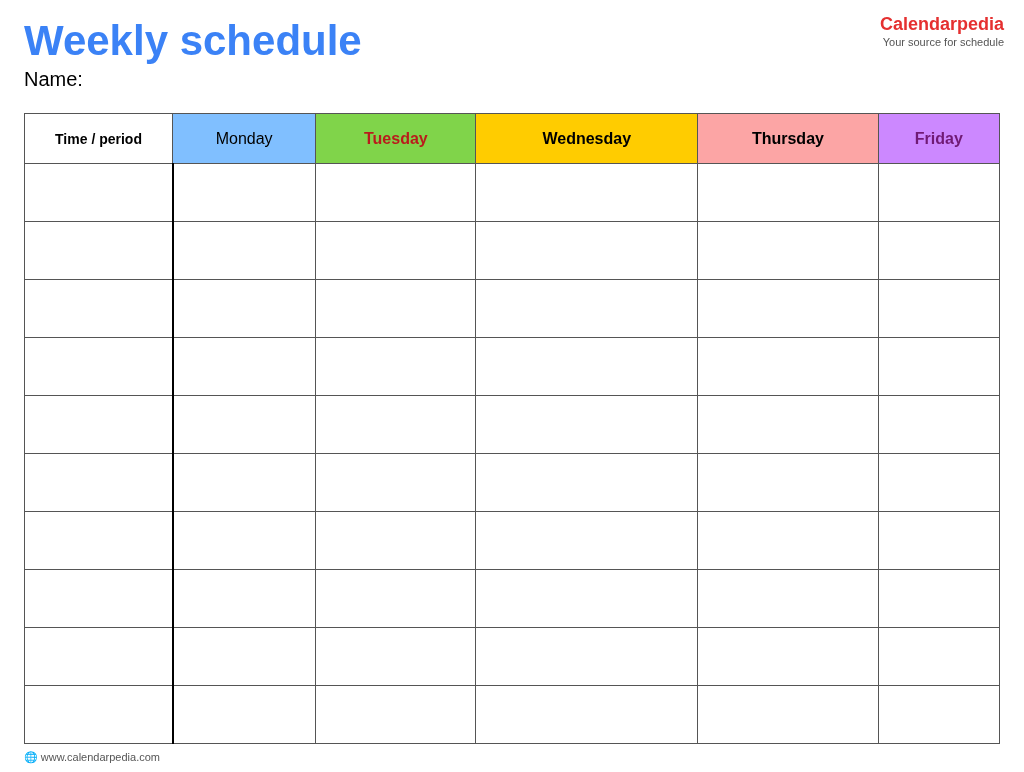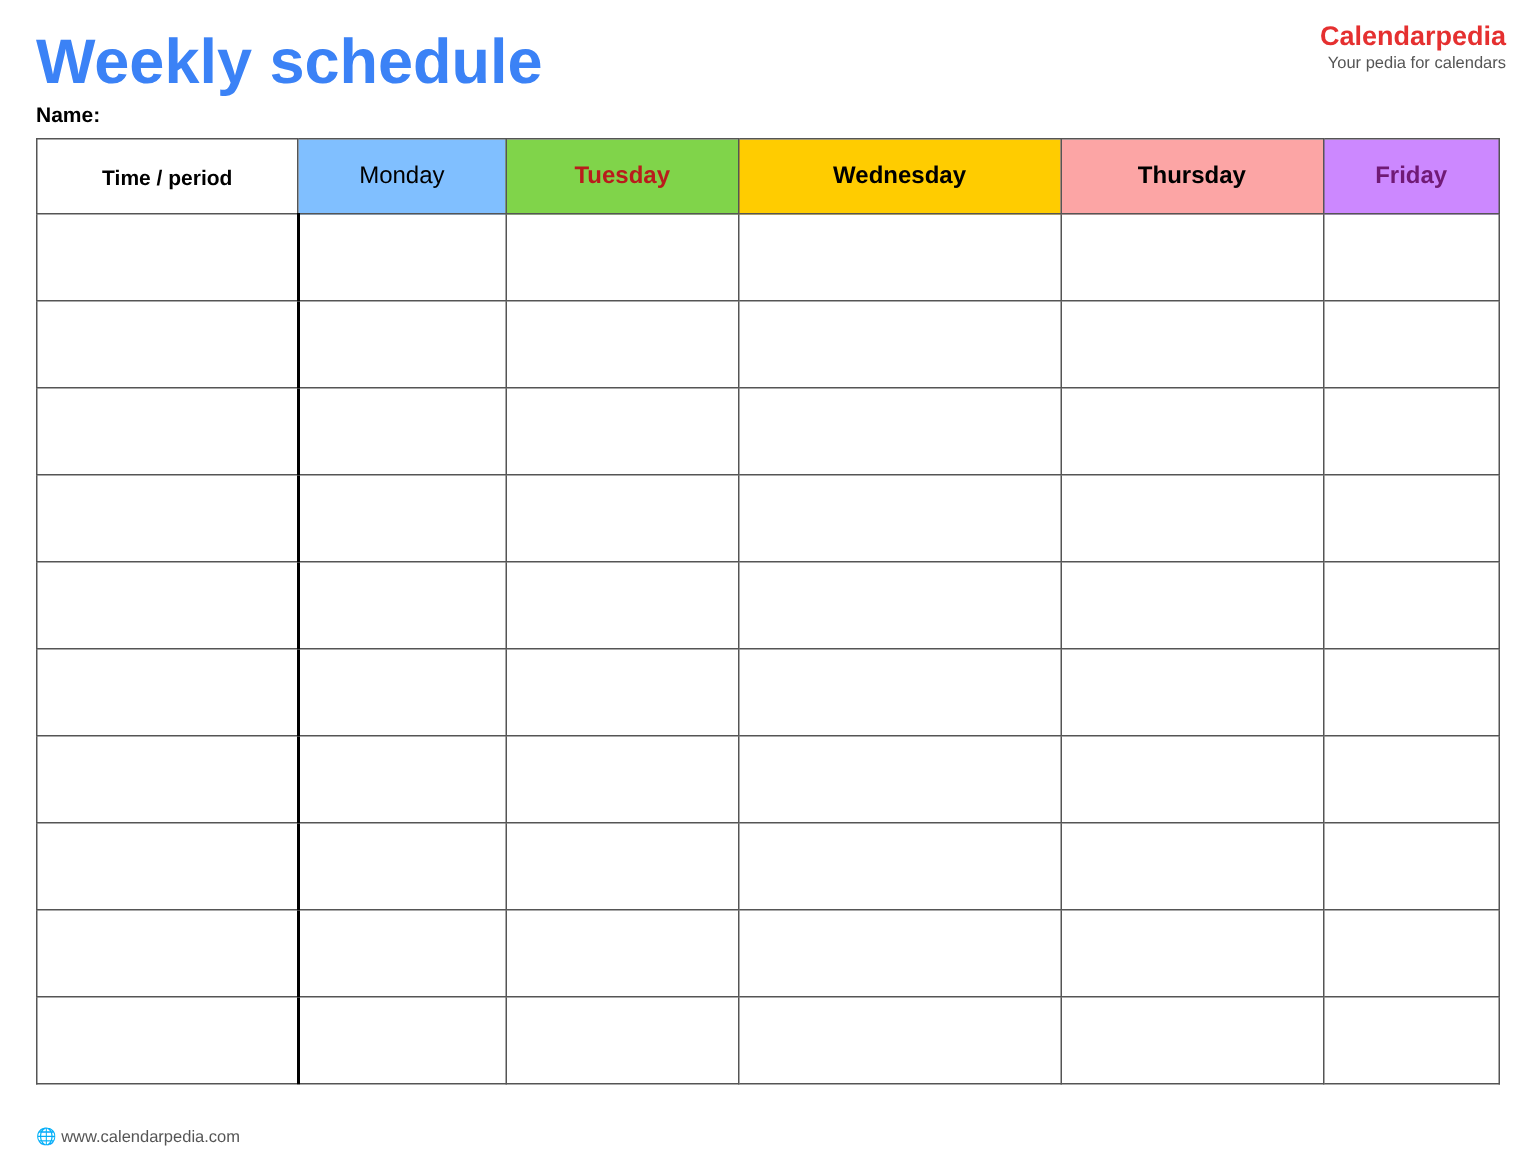--- a/index.html
+++ b/index.html
@@ -31,24 +31,24 @@
 
     .page-title {
       font-size: 42px;
       font-weight: bold;
       color: #3b82f6;
       line-height: 1.1;
       margin-bottom: 4px;
     }
 
     .name-label {
-      font-size: 14px;
-      font-weight: bold;
-      color: #000000;
-      margin-bottom: 8px;
+      font-size: 20px;
+      font-weight: normal;
+      color: #000000;
+      margin-bottom: 22px;
     }
 
     .logo-area {
       position: absolute;
       top: 14px;
       right: 20px;
       text-align: right;
     }
 
     .logo-text {
@@ -78,21 +78,21 @@
       border: 1px solid #555555;
       padding: 0;
     }
 
     .th-time {
       background: #ffffff;
       font-weight: bold;
       font-size: 14px;
       text-align: center;
       color: #000000;
-      width: 174px;
+      width: 148px;
       height: 50px;
       vertical-align: middle;
     }
 
     .th-monday {
       background: #80bfff;
       font-weight: normal;
       font-size: 16px;
       text-align: center;
       color: #000000;
@@ -159,21 +159,21 @@
   </style>
 </head>
 <body>
 
 <div class="page">
 
   <div class="logo-area">
     <div class="logo-text">
       <span>Calendar</span><span style="color:#e53030;">pedia</span>
     </div>
-    <div class="logo-subtitle">Your pedia for calendars</div>
+    <div class="logo-subtitle">Your source for schedule</div>
   </div>
 
   <div class="header-section">
     <div class="page-title">Weekly schedule</div>
     <div class="name-label">Name:</div>
   </div>
 
   <table class="schedule-table">
     <thead>
       <tr>

